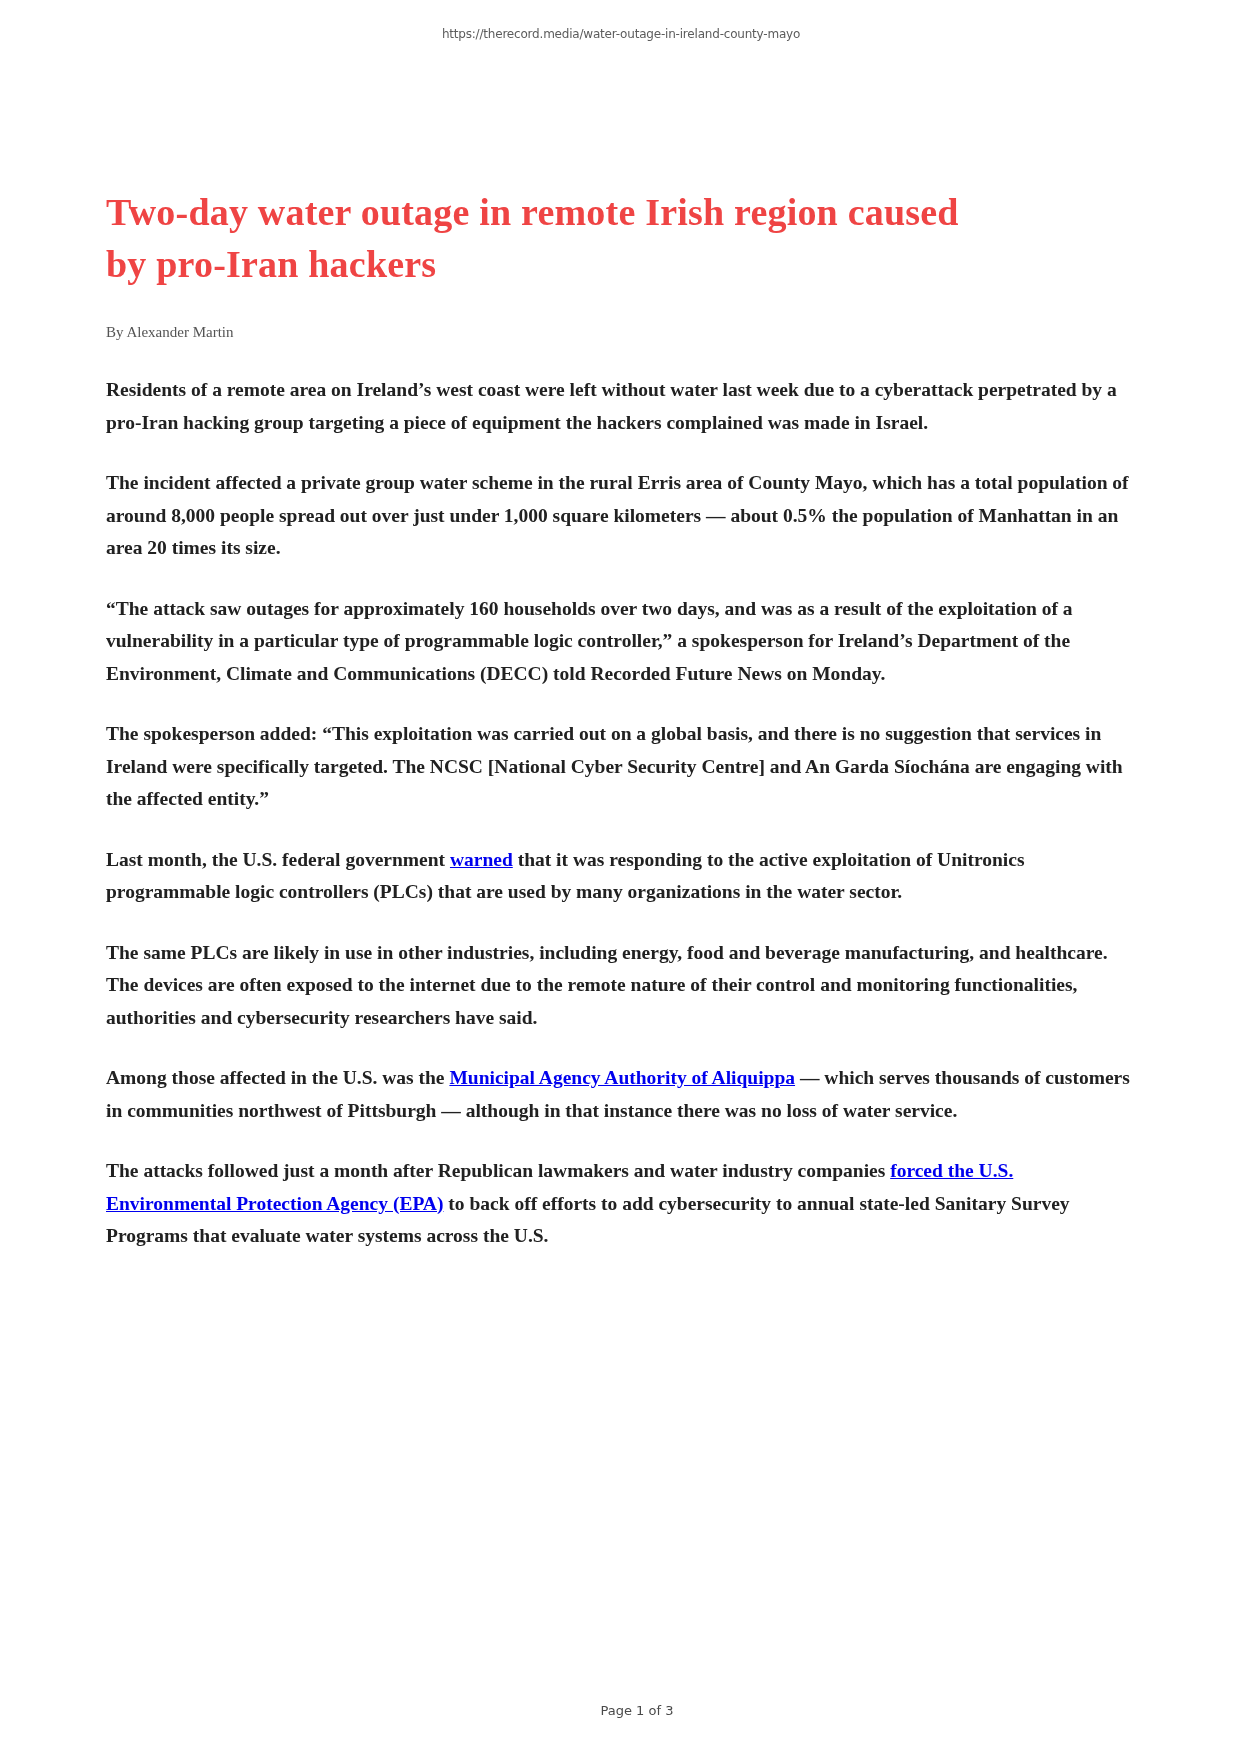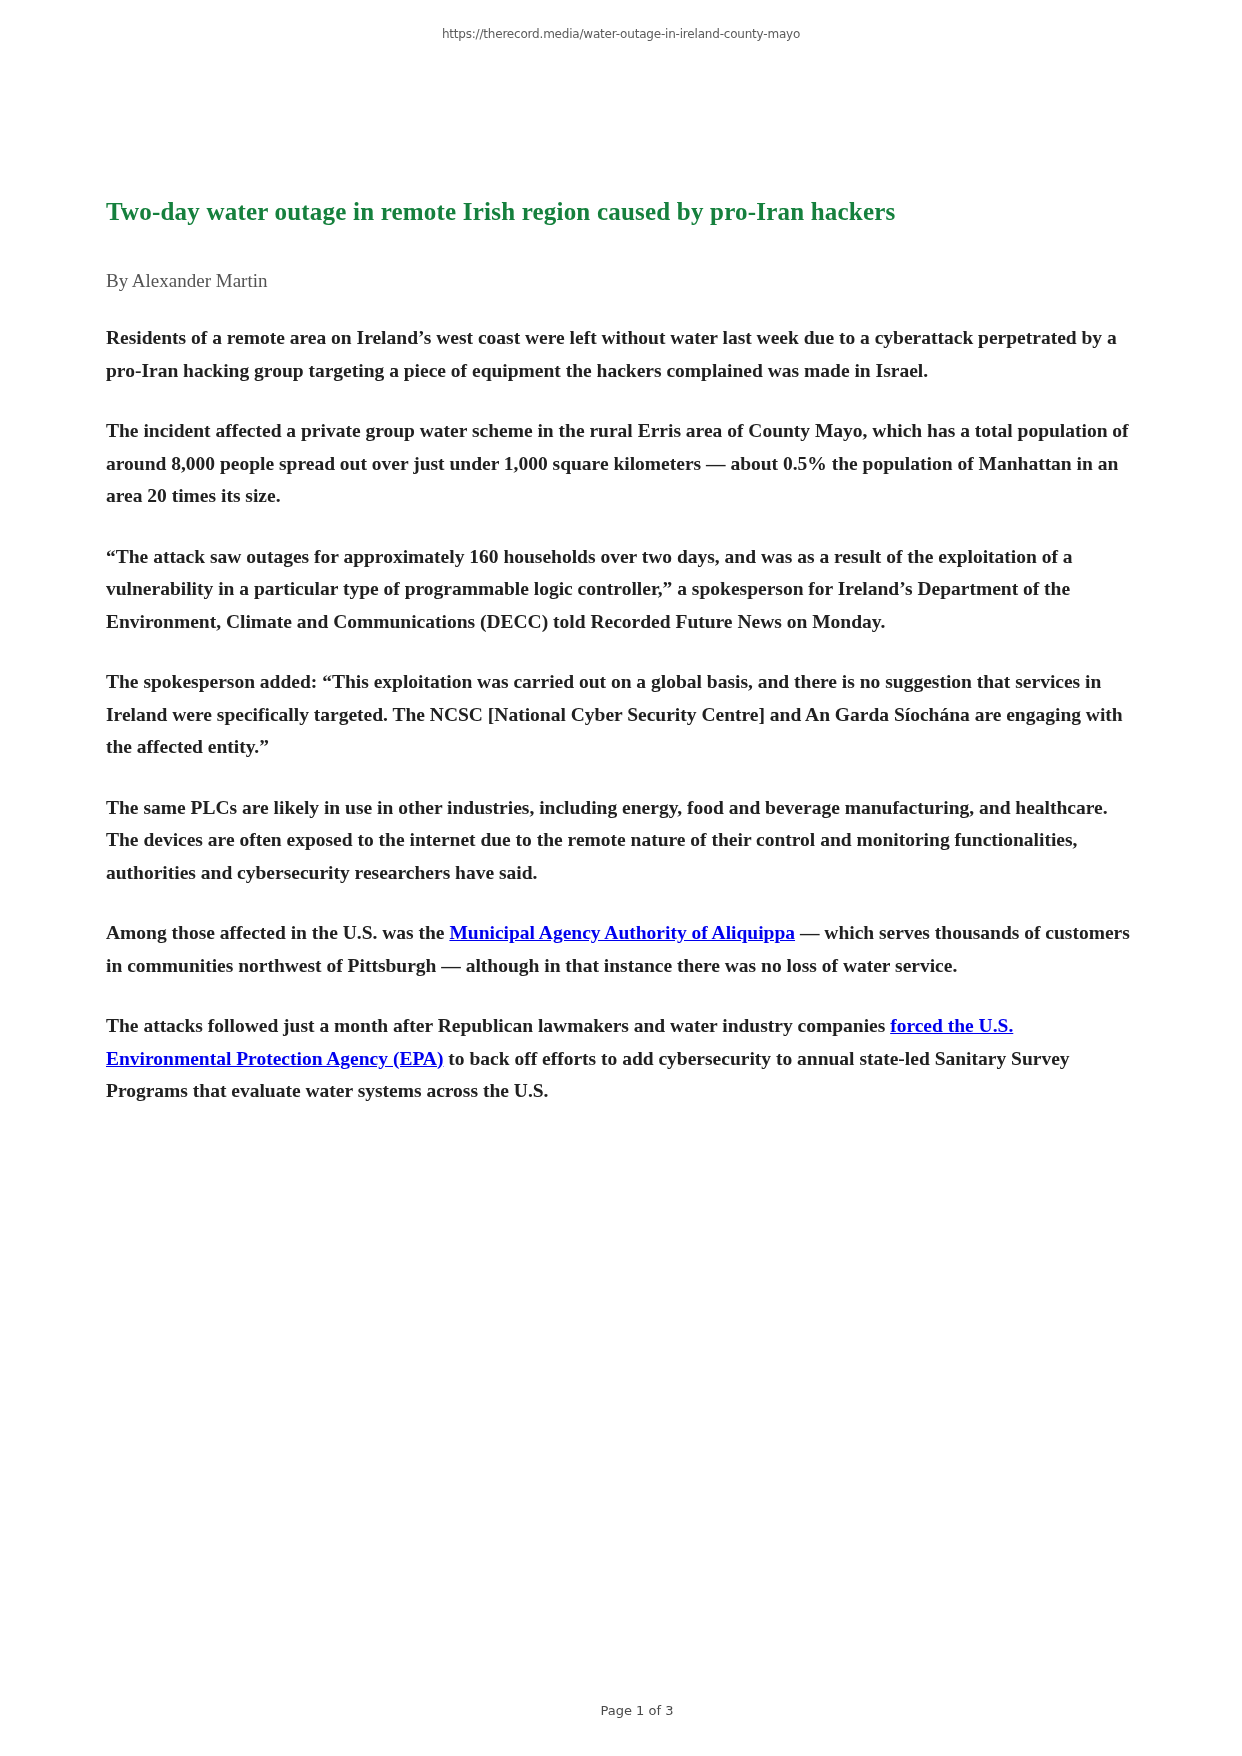--- a/index.html
+++ b/index.html
@@ -31,30 +31,30 @@
     color: #5c5c5c;
   }
   .content {
     position: absolute;
     top: 0;
     left: 106px;
     width: 1030px;
     padding-top: 186px;
   }
   h1.title {
-    font-size: 25px;
+    font-size: 38px;
     font-weight: 700;
     line-height: 52px;
-    color: #15803d;
+    color: #ef4444;
     max-width: 900px;
     margin-bottom: 30px;
     letter-spacing: 0.2px;
   }
   p.byline {
-    font-size: 19px;
+    font-size: 15px;
     line-height: 25px;
     color: #545454;
     margin-bottom: 29px;
   }
   p.meta {
     font-size: 16.5px;
     line-height: 23px;
     color: #8f8f8f;
     margin-bottom: 33px;
   }
@@ -99,20 +99,21 @@
     <p class="body">Residents of a remote area on Ireland’s west coast were left without water last week due to a cyberattack perpetrated by a pro-Iran hacking group targeting a piece of equipment the hackers complained was made in Israel.</p>
 
     <p class="body">The incident affected a private group water scheme in the rural Erris area of County Mayo, which has a total population of around 8,000 people spread out over just under 1,000 square kilometers — about 0.5% the population of Manhattan in an area 20 times its size.</p>
 
     <p class="body">“The attack saw outages for approximately 160 households over two days, and was as a result of the exploitation of a vulnerability in a particular type of programmable logic controller,” a spokesperson for Ireland’s Department of the Environment, Climate and Communications (DECC) told Recorded Future News on Monday.</p>
 
     <p class="body">The spokesperson added: “This exploitation was carried out on a global basis, and there is no suggestion that services in Ireland were specifically targeted. The NCSC [National Cyber Security Centre] and An Garda Síochána are engaging with the affected entity.”</p>
 
 
 
+    <p class="body"><span>Last month, the U.S. federal government </span><a href="#" class="link">warned</a><span> that it was responding to the active exploitation of Unitronics programmable logic controllers (PLCs) that are used by many organizations in the water sector.</span></p>
 
     <p class="body">The same PLCs are likely in use in other industries, including energy, food and beverage manufacturing, and healthcare. The devices are often exposed to the internet due to the remote nature of their control and monitoring functionalities, authorities and cybersecurity researchers have said.</p>
 
     <p class="body"><span>Among those affected in the U.S. was the </span><a href="#" class="link">Municipal Agency Authority of Aliquippa</a><span> — which serves thousands of customers in communities northwest of Pittsburgh — although in that instance there was no loss of water service.</span></p>
 
     <p class="body"><span>The attacks followed just a month after Republican lawmakers and water industry companies </span><a href="#" class="link">forced the U.S. Environmental Protection Agency (EPA)</a><span> to back off efforts to add cybersecurity to annual state-led Sanitary Survey Programs that evaluate water systems across the U.S.</span></p>
 
   </article>
 
   <div class="footer">Page 1 of 3</div>

